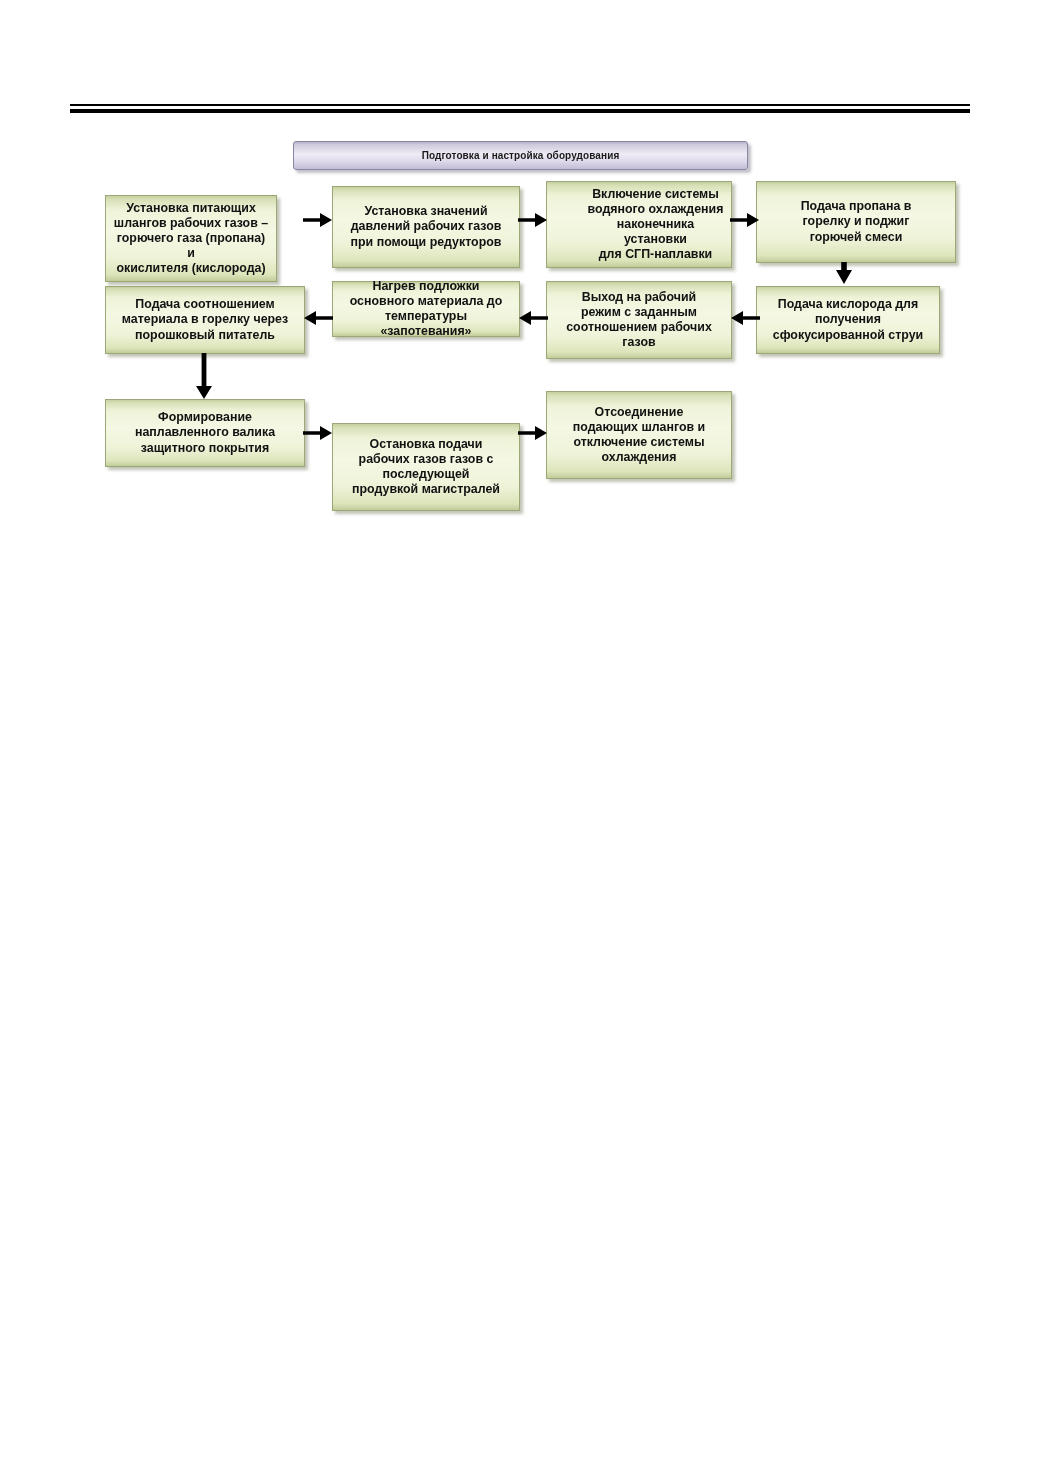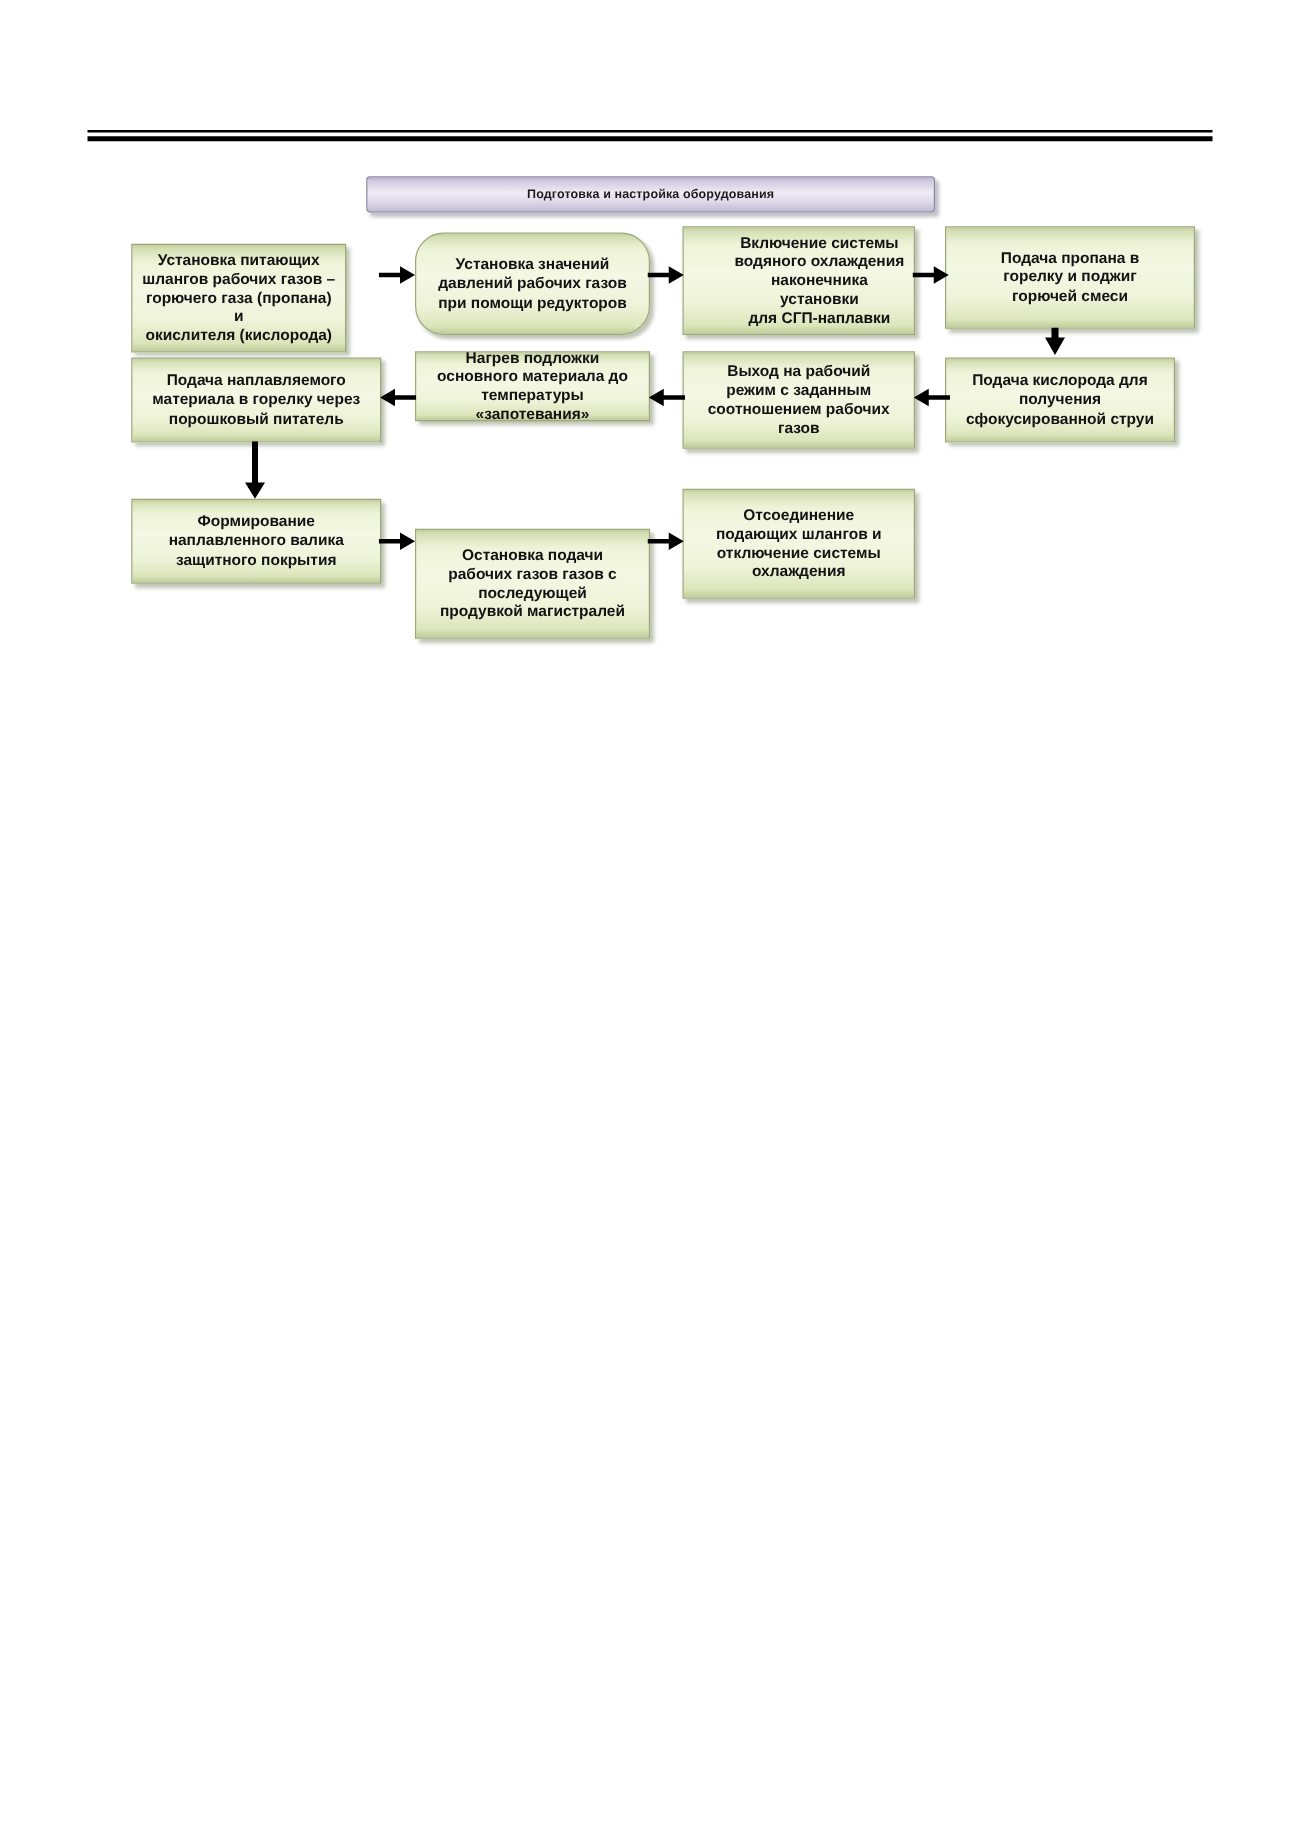--- a/index.html
+++ b/index.html
@@ -98,21 +98,21 @@
     font-size: 12.4px;
     line-height: 1.22;
     font-weight: bold;
     color: #121212;
     text-align: center;
     white-space: pre-line;
   }
 
   
   #box-r1c1 { left: 105px;  top: 195px; width: 172px; height: 87px; justify-content: center; }
-  #box-r1c2 { left: 332px;  top: 186px; width: 188px; height: 82px; border-radius: 23px; }
+  #box-r1c2 { left: 332px;  top: 186px; width: 188px; height: 82px; }
   #box-r1c3 { left: 546px;  top: 181px; width: 186px; height: 87px; padding-left: 40px; }
   #box-r1c4 { left: 756px;  top: 181px; width: 200px; height: 82px; }
 
   
   #box-r2c1 { left: 105px;  top: 286px; width: 200px; height: 68px; }
   #box-r2c2 { left: 332px;  top: 281px; width: 188px; height: 56px; }
   #box-r2c3 { left: 546px;  top: 281px; width: 186px; height: 78px; }
   #box-r2c4 { left: 756px;  top: 286px; width: 184px; height: 68px; }
 
   
@@ -195,21 +195,21 @@
     </svg>
   </div>
 
   <div class="arrow" id="arr-down-right">
     <svg width="22" height="24" viewBox="0 0 22 24">
       <path d="M8.2 0 H13.8 V8 H19 L11 22 L3 8 H8.2 Z" fill="#000000"></path>
     </svg>
   </div>
 
   <div class="pbox" id="box-r2c1">
-    <span class="ptext">Подача наплавляемого
+    <span class="ptext">Подача соотношением
 материала в горелку через
 порошковый питатель</span>
   </div>
   <div class="pbox" id="box-r2c2">
     <span class="ptext">Нагрев подложки
 основного материала до
 температуры
 «запотевания»</span>
   </div>
   <div class="pbox" id="box-r2c3">

